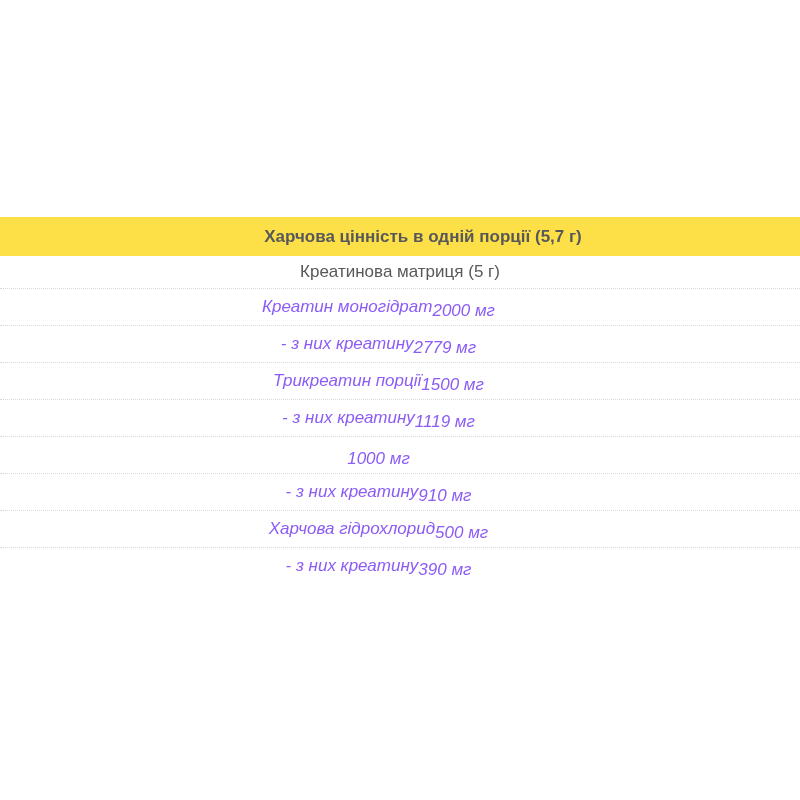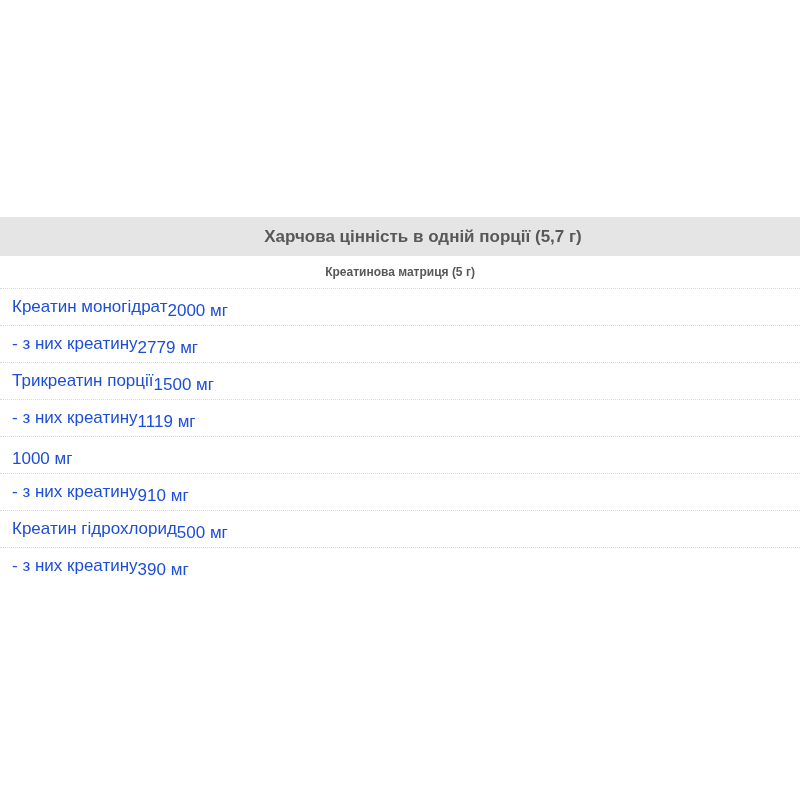--- a/index.html
+++ b/index.html
@@ -10,50 +10,51 @@
     height: 800px;
     font-family: "Liberation Sans", "DejaVu Sans", sans-serif;
     overflow: hidden;
   }
   .nutrition-table {
     margin-top: 217px;
     width: 800px;
   }
   .table-header {
     height: 39px;
-    background: #e5e5e5;
+    background: #fde047;
     display: flex;
     align-items: center;
     justify-content: center;
     font-size: 17px;
     font-weight: 700;
     color: #58585a;
     padding-left: 46px;
   }
   .table-subheader {
     height: 32px;
     display: flex;
     align-items: center;
     justify-content: center;
-    font-size: 12px;
-    font-weight: 700;
+    font-size: 17px;
+    font-weight: 400;
     color: #58585a;
     border-bottom: 1px dotted #d9d9d9;
   }
   .table-row {
     height: 36px;
     display: flex;
     align-items: center;
-    justify-content: flex-start;
+    justify-content: center;
     padding-left: 12px;
     padding-right: 55px;
     border-bottom: 1px dotted #d9d9d9;
     font-size: 17px;
     font-weight: 400;
-    color: #1d4ed8;
+    color: #8b5cf6;
+    font-style: italic;
   }
   .table-row:last-child {
     border-bottom: none;
   }
   .row-label {
     text-align: left;
     white-space: nowrap;
   }
   .row-value {
     text-align: right;
@@ -89,20 +90,20 @@
     <span class="row-value">1119 мг</span>
   </div>
   <div class="table-row">
     <span class="row-value">1000 мг</span>
   </div>
   <div class="table-row">
     <span class="row-label">- з них креатину</span>
     <span class="row-value">910 мг</span>
   </div>
   <div class="table-row">
-    <span class="row-label">Креатин гідрохлорид</span>
+    <span class="row-label">Харчова гідрохлорид</span>
     <span class="row-value">500 мг</span>
   </div>
   <div class="table-row">
     <span class="row-label">- з них креатину</span>
     <span class="row-value">390 мг</span>
   </div>
 </div>
 
 </body></html>

